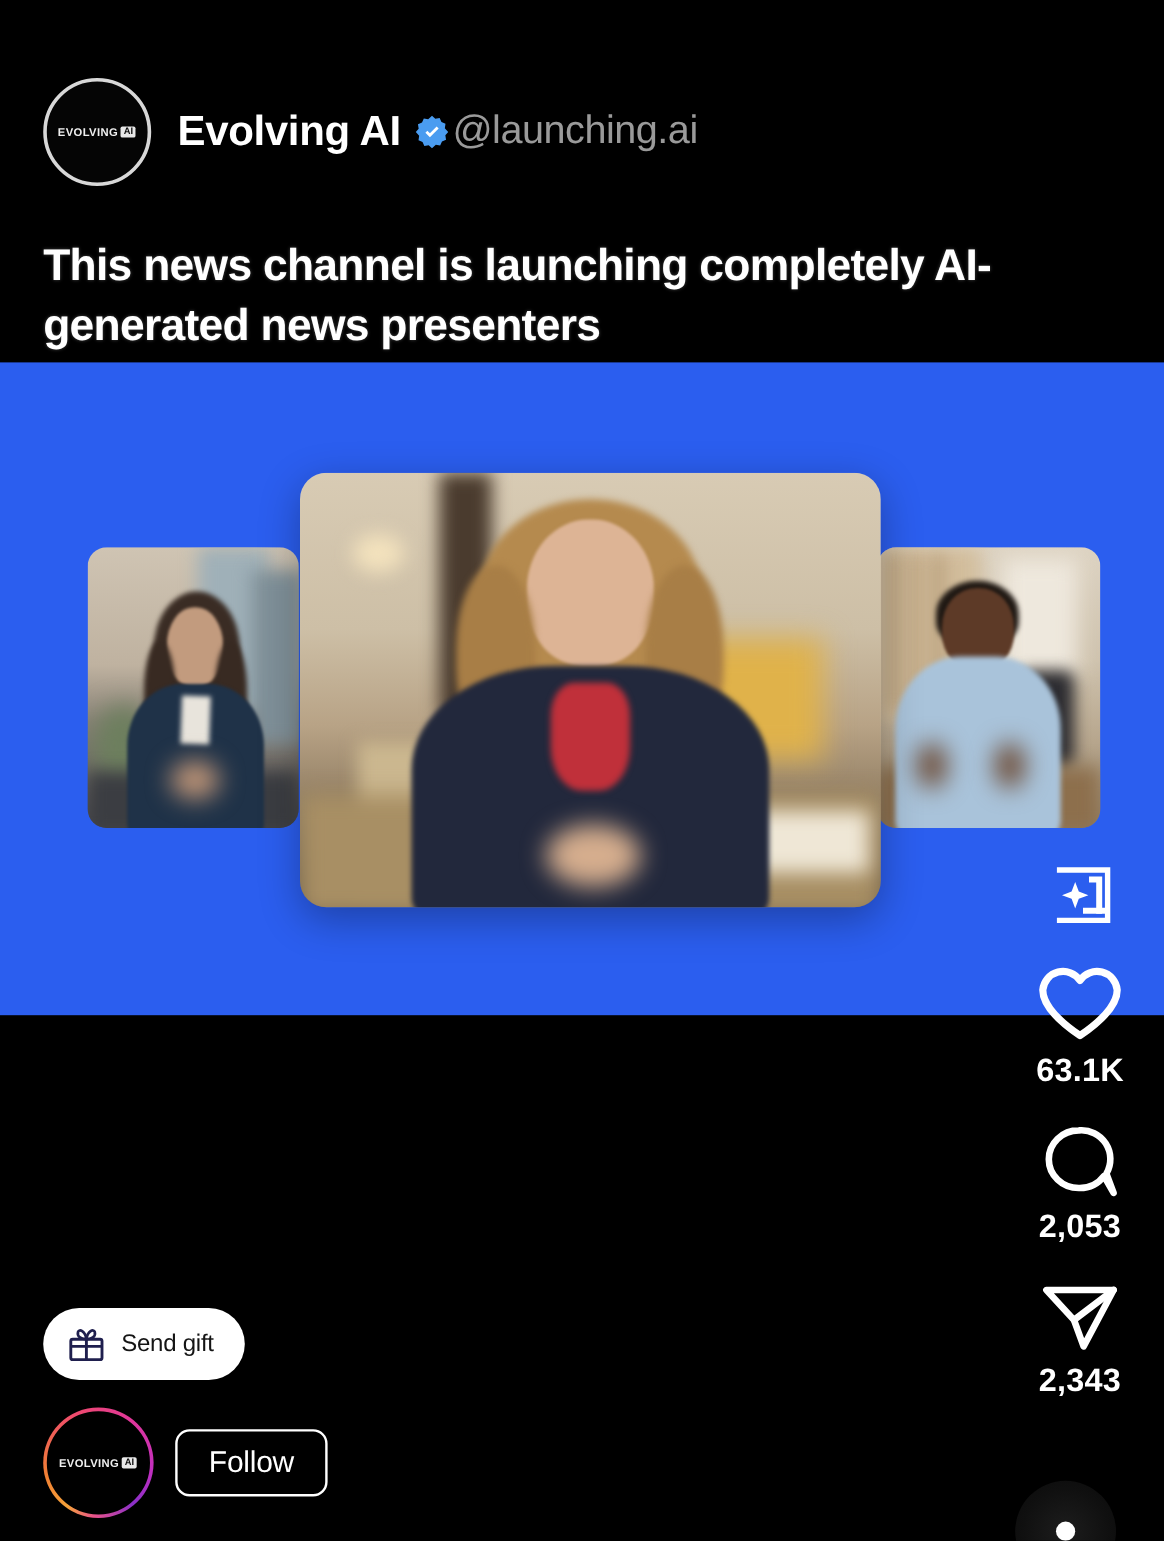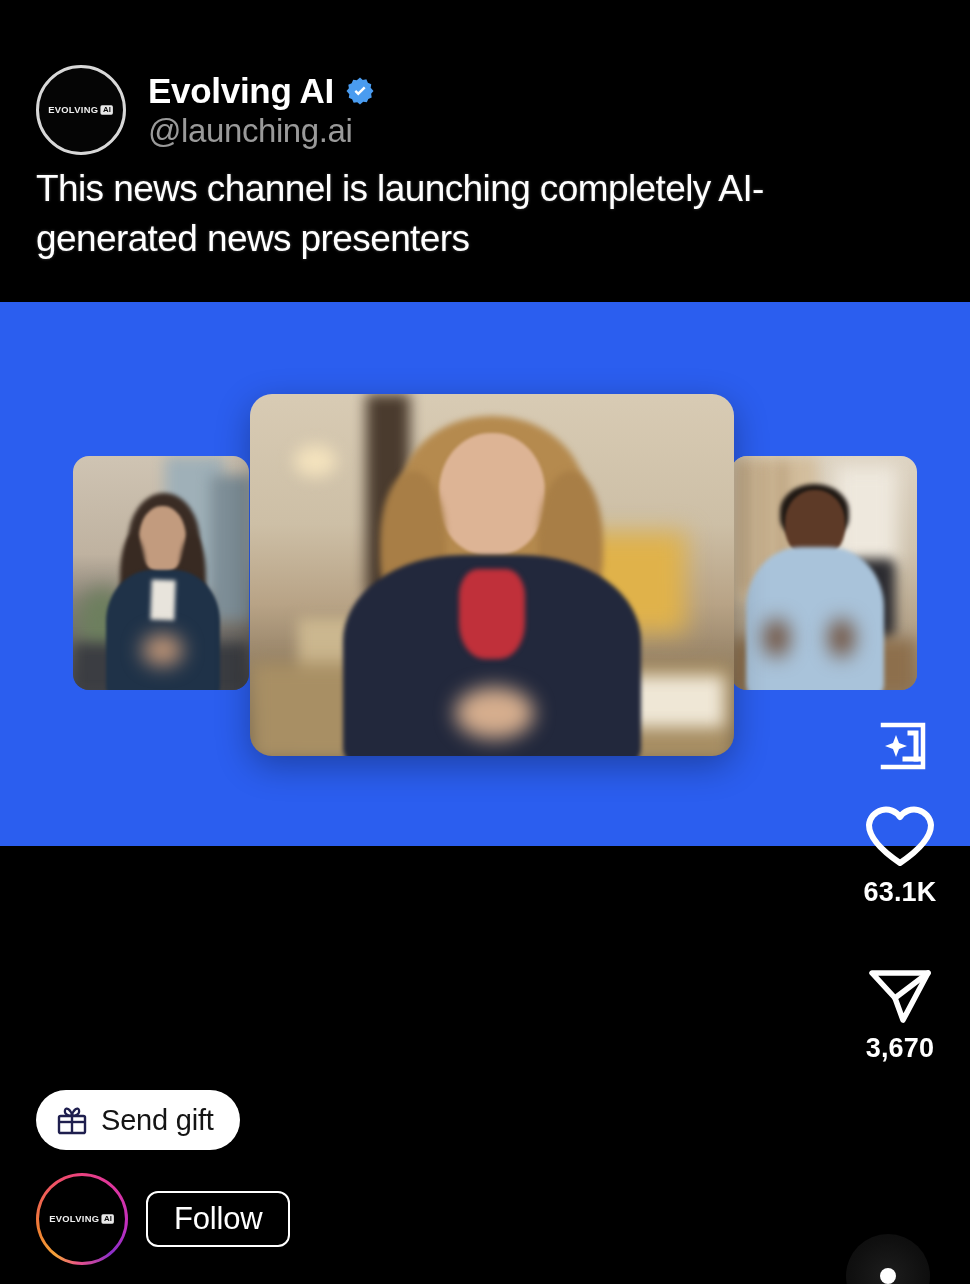--- a/index.html
+++ b/index.html
@@ -38,33 +38,33 @@
   .logo-word {
     color:#efefef; font-size:12px; font-weight:bold;
     letter-spacing:0.4px; font-family:"Liberation Sans", sans-serif;
   }
   .logo-ai {
     background:#e8e8e8; color:#0b0b0b;
     font-size:10px; font-weight:bold;
     padding:1px 3px 1px 3px; border-radius:2px;
     line-height:1.05;
   }
-  .name-col { display:flex; flex-direction:column; gap:2px; }
+  .name-col { display:flex; gap:2px; }
   .display-name-row { display:flex; align-items:center; gap:11px; }
   .display-name {
     color:#fff; font-size:35px; font-weight:bold; letter-spacing:-0.3px;
   }
   .verified-badge { width:30px; height:30px; flex:0 0 auto; display:block; }
   .handle {
     color:#9a9a9a; font-size:33px; font-weight:400; letter-spacing:-0.4px;
     line-height:1.1;
   }
   .headline {
-    position:absolute; left:36px; top:164px; width:880px;
-    color:#fff; font-size:37px; font-weight:normal;
+    position:absolute; left:36px; top:196px; width:880px;
+    color:#fff; font-size:37px; font-weight:bold;
     line-height:1.36; letter-spacing:-0.6px;
     text-shadow:0 0 3px rgba(255,255,255,0.28);
   }
 
   
   .stage {
     position:absolute; left:0; top:302px; width:970px; height:544px;
     background:#2b5eef;
     overflow:hidden;
   }
@@ -134,21 +134,21 @@
   
   .send-gift {
     position:absolute; left:36px; top:1090px;
     height:60px; padding:0 26px 0 20px;
     background:#fff; border-radius:30px;
     display:flex; align-items:center; gap:13px;
     cursor:pointer;
   }
   .gift-icon { width:32px; height:32px; display:block; }
   .send-gift-label {
-    color:#141414; font-size:29px; font-weight:400; letter-spacing:-0.2px;
+    color:#141414; font-size:20px; font-weight:400; letter-spacing:-0.2px;
   }
 
   .footer-row {
     position:absolute; left:36px; top:1173px;
     display:flex; align-items:center; gap:18px;
   }
   .avatar-ring {
     width:92px; height:92px; border-radius:50%; flex:0 0 auto;
     background:conic-gradient(from 215deg,
       #f5a23a 0deg, #f08033 40deg, #ef4a6e 120deg,
@@ -166,21 +166,21 @@
   .footer-username {
     color:#fff; font-size:32px; font-weight:bold; letter-spacing:-0.3px;
   }
   .follow-btn {
     height:56px; padding:0 26px;
     border:2.5px solid #fff; border-radius:12px;
     display:flex; align-items:center; justify-content:center;
     cursor:pointer; background:transparent;
   }
   .follow-label {
-    color:#fff; font-size:31px; font-weight:400; letter-spacing:-0.2px;
+    color:#fff; font-size:25px; font-weight:400; letter-spacing:-0.2px;
   }
 </style>
 </head>
 <body>
 
 <div id="app">
 
   <div class="header-block">
 
     <div class="profile-row">
@@ -283,29 +283,35 @@
 
     <div class="rail-item">
       <svg class="heart-icon" viewBox="0 0 70 66">
         <path d="M35 59 C 10 42, 4 29, 4 21 A 17 17 0 0 1 35 13 A 17 17 0 0 1 66 21 C 66 29, 60 42, 35 59 Z" fill="none" stroke="#fff" stroke-width="6" stroke-linejoin="round"></path>
       </svg>
       <span class="rail-count">63.1K</span>
     </div>
 
     <div class="gap-b"></div>
 
+    <div class="rail-item">
+      <svg class="comment-icon" viewBox="0 0 64 64">
+        <path d="M31 6 A 25 24 0 1 0 31 54 A 25 24 0 0 0 52 44 L 60 58 L 54 42 A 24 24 0 0 0 31 6 Z" fill="none" stroke="#fff" stroke-width="5.5" stroke-linejoin="round"></path>
+      </svg>
+      <span class="rail-count">2,053</span>
+    </div>
 
     <div class="gap-c"></div>
 
     <div class="rail-item">
       <svg class="share-icon" viewBox="0 0 66 62">
         <path d="M5 9 H61 L36 56 L28 34 Z" fill="none" stroke="#fff" stroke-width="5.5" stroke-linejoin="round"></path>
         <path d="M28 34 L61 9" fill="none" stroke="#fff" stroke-width="5.5" stroke-linecap="round"></path>
       </svg>
-      <span class="rail-count">3,670</span>
+      <span class="rail-count">2,343</span>
     </div>
   </div>
 
   <div class="music-disc"></div>
 
   <div class="send-gift">
     <svg class="gift-icon" viewBox="0 0 32 32">
       <rect x="3" y="12" width="26" height="17" rx="1.6" fill="none" stroke="#1f1f4e" stroke-width="2.4"></rect>
       <path d="M3 18 H29" stroke="#1f1f4e" stroke-width="2.4"></path>
       <path d="M16 12 V29" stroke="#1f1f4e" stroke-width="2.4"></path>

